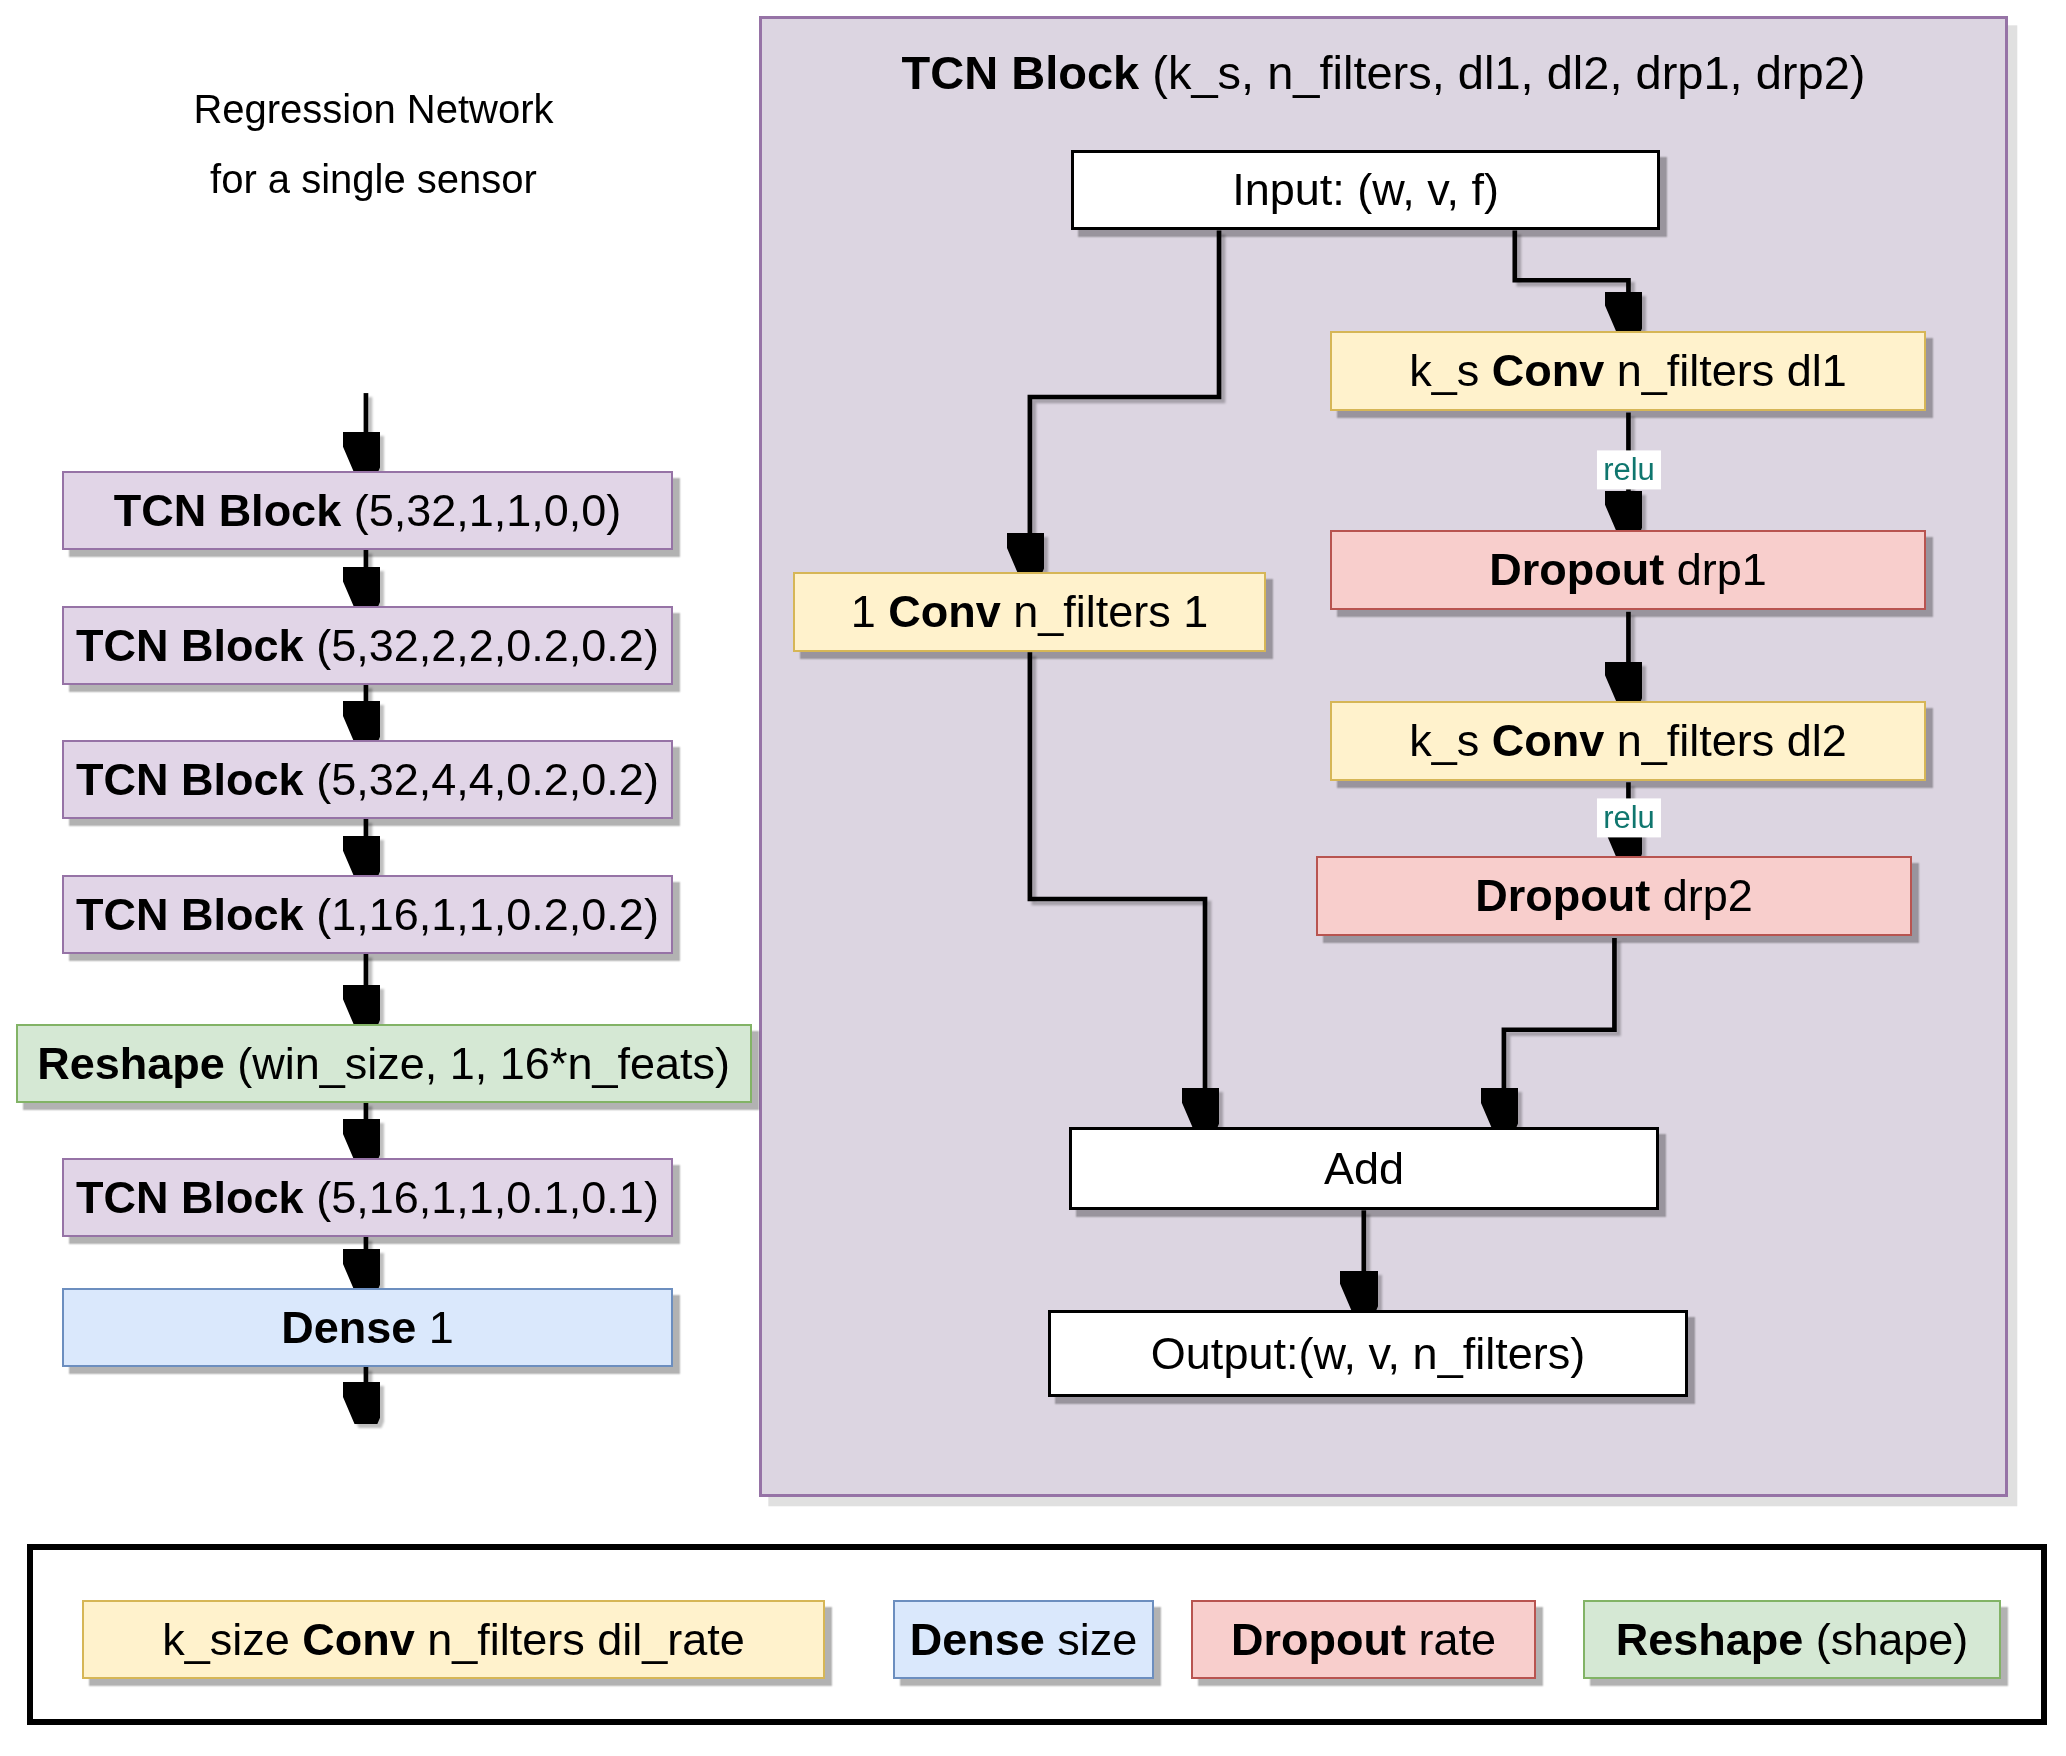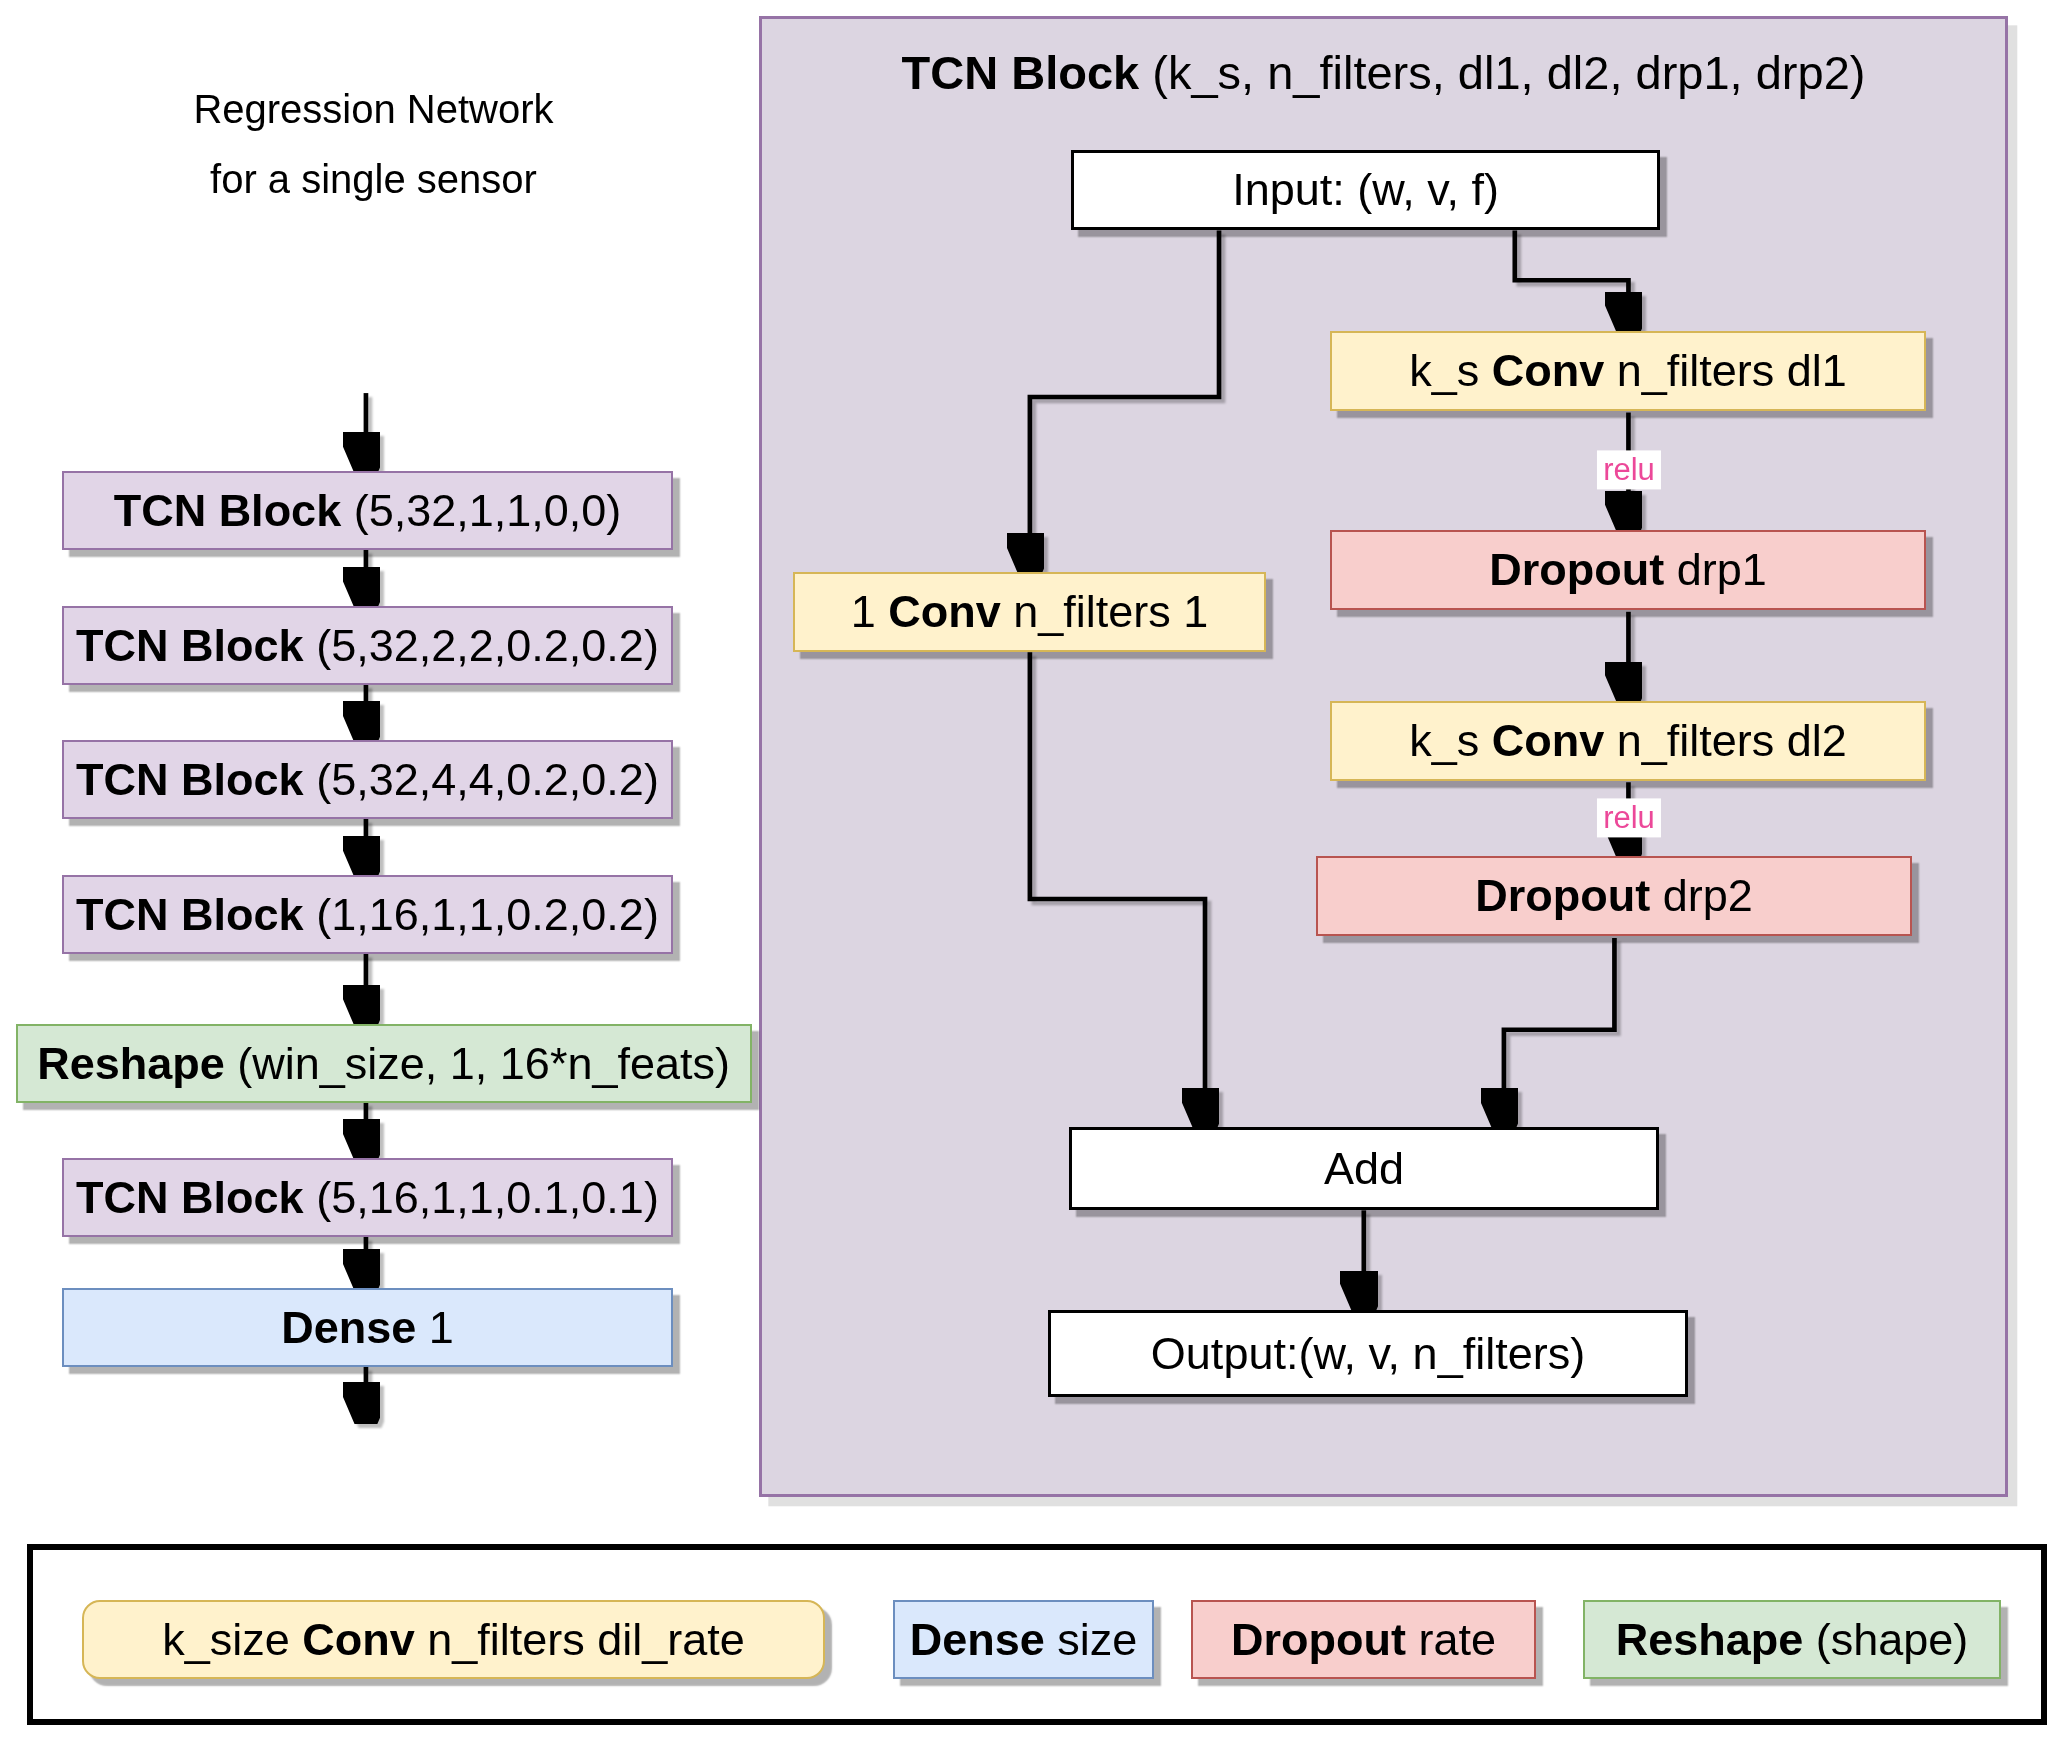--- a/index.html
+++ b/index.html
@@ -43,21 +43,21 @@
     font-size:47px;text-align:center;z-index:2;white-space:pre;
   }
   #connector-layer{
     position:absolute;left:0;top:0;width:2066px;height:1756px;
     z-index:2;
     filter:drop-shadow(4.7px 4.7px 0.8px rgba(0,0,0,0.25));
   }
   #connector-layer path{fill:none;stroke:#000000;stroke-width:6;}
   .relu{
     position:absolute;transform:translate(-50%,-50%);
-    background:#ffffff;color:#ec4899;
+    background:#ffffff;color:#0f766e;
     font-size:31px;line-height:36px;padding:1.6px 6.2px;
     z-index:4;white-space:pre;
   }
   #legend{
     position:absolute;left:27px;top:1544px;width:2020px;height:181px;
     background:#ffffff;border:6.2px solid #000000;box-sizing:border-box;z-index:2;
   }
 </style>
 </head>
 <body>
@@ -158,21 +158,21 @@
   </div>
 
   <div class="box white" style="left:1048px;top:1310px;width:640px;height:87px;">
     <span>Output:(w, v, n_filters)</span>
   </div>
 
   <span class="relu" style="left:1629px;top:470px;">relu</span>
   <span class="relu" style="left:1629px;top:818px;">relu</span>
 
   <div id="legend">
-    <div class="box yellow" style="left:49px;top:50px;width:743px;height:79px;border-radius:18px;">
+    <div class="box yellow" style="left:49px;top:50px;width:743px;height:79px;">
       <span>k_size </span><span class="b">Conv</span><span> n_filters dil_rate</span>
     </div>
     <div class="box blue" style="left:860px;top:50px;width:261px;height:79px;">
       <span class="b">Dense</span><span> size</span>
     </div>
     <div class="box red" style="left:1158px;top:50px;width:345px;height:79px;">
       <span class="b">Dropout</span><span> rate</span>
     </div>
     <div class="box green" style="left:1550px;top:50px;width:418px;height:79px;">
       <span class="b">Reshape</span><span> (shape)</span>

